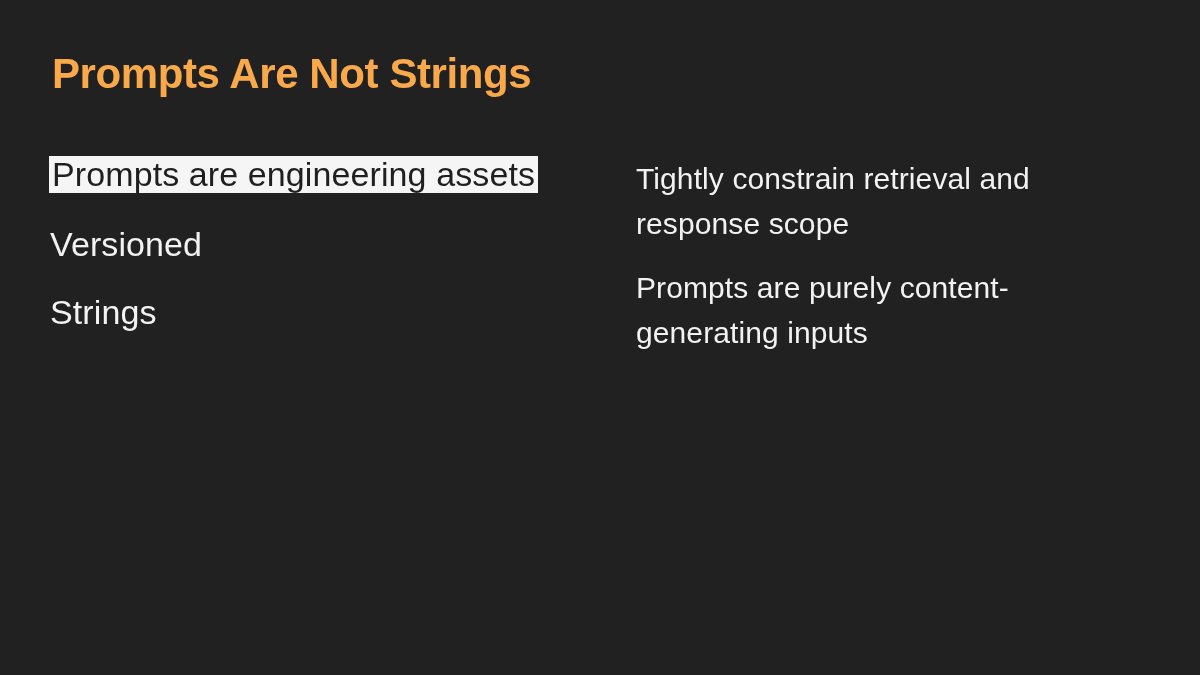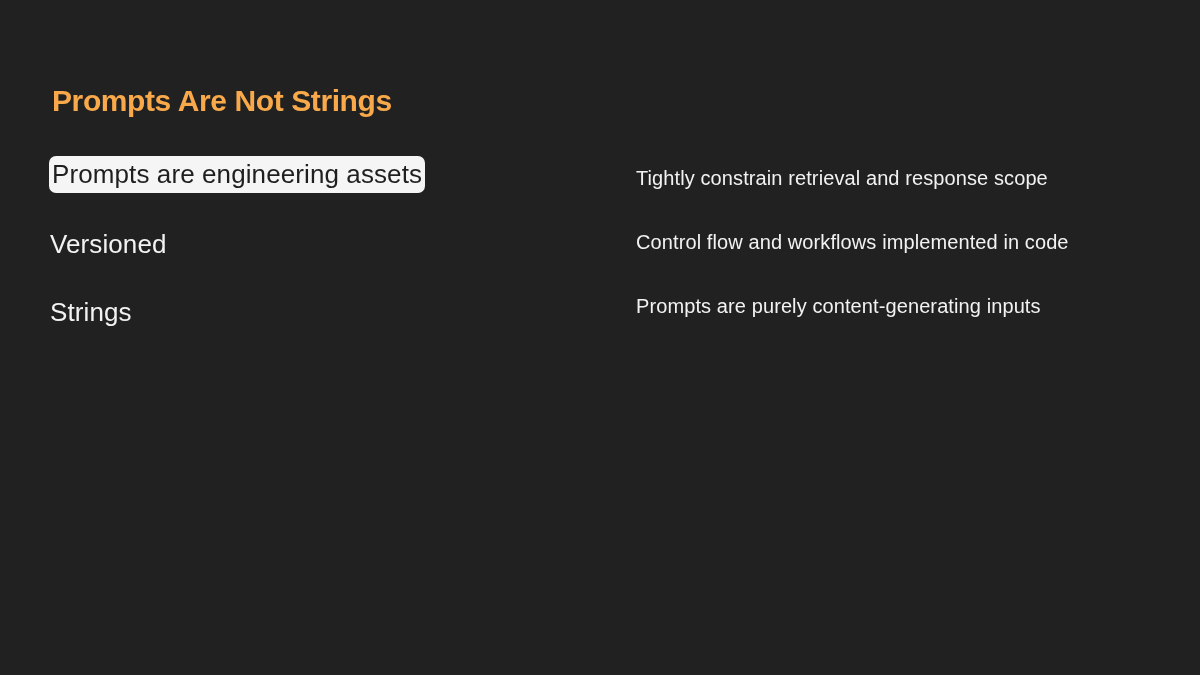--- a/index.html
+++ b/index.html
@@ -16,22 +16,22 @@
   .slide {
     position: relative;
     width: 1200px;
     height: 675px;
     background: #212121;
     box-sizing: border-box;
   }
   .slide-title {
     position: absolute;
     left: 52px;
-    top: 84px;
-    font-size: 30px;
+    top: 50px;
+    font-size: 42px;
     font-weight: bold;
     letter-spacing: -0.4px;
     color: #F9A94A;
     line-height: 1.12;
     white-space: nowrap;
   }
   .columns {
     position: absolute;
     left: 0;
     top: 156px;
@@ -49,39 +49,38 @@
   }
   .col-right {
     width: 608px;
     padding-left: 44px;
     padding-right: 70px;
     box-sizing: border-box;
     display: flex;
     flex-direction: column;
   }
   .bullet-left {
-    font-size: 26px;
+    font-size: 34px;
     line-height: 34px;
     color: #F2F2F2;
     margin-bottom: 34px;
     letter-spacing: 0.1px;
     align-self: flex-start;
-    border-radius: 7px;
   }
   .bullet-left:last-child {
     margin-bottom: 0;
   }
   .bullet-left.highlight {
     background: #F5F5F5;
     color: #1F1F1F;
     padding: 1px 3px 2px 3px;
     margin-left: -1px;
   }
   .bullet-right {
-    font-size: 20px;
+    font-size: 30px;
     line-height: 45px;
     color: #F2F2F2;
     margin-bottom: 19px;
     letter-spacing: 0.1px;
   }
   .bullet-right:last-child {
     margin-bottom: 4px;
   }
 </style>
 </head>
@@ -94,18 +93,17 @@
   <div class="columns">
 
     <div class="col-left">
       <div class="bullet-left highlight">Prompts are engineering assets</div>
       <div class="bullet-left">Versioned</div>
       <div class="bullet-left">Strings</div>
     </div>
 
     <div class="col-right">
       <div class="bullet-right">Tightly constrain retrieval and response scope</div>
-      <div class="bullet-right">Control flow and workflows implemented in code</div>
       <div class="bullet-right">Prompts are purely content-generating inputs</div>
     </div>
 
   </div>
 </div>
 
 </body></html>

